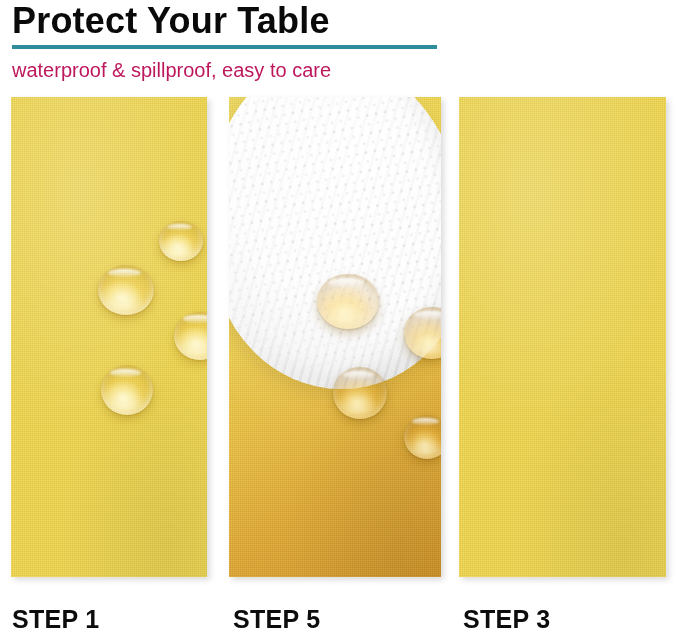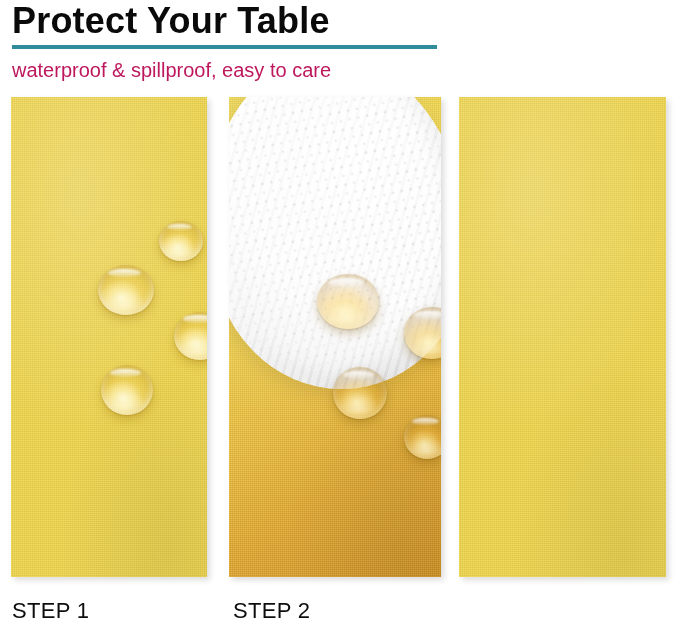--- a/index.html
+++ b/index.html
@@ -219,23 +219,23 @@
   
   #steps {
     position: absolute;
     left: 0;
     top: 598px;
     width: 679px;
     height: 34px;
   }
   .step-label {
     position: absolute;
-    top: 0;
-    font-size: 22px;
-    font-weight: normal;
+    top: 8px;
+    font-size: 25px;
+    font-weight: bold;
     color: #0d0d0d;
     letter-spacing: 0.3px;
     white-space: nowrap;
     line-height: 26px;
   }
   #step-label-1 { left: 12px;  }
   #step-label-2 { left: 233px; }
   #step-label-3 { left: 463px; }
 </style>
 </head>
@@ -280,14 +280,15 @@
   <div class="panel" id="panel-3">
     <div class="fabric fabric-plain"></div>
     <div class="weave"></div>
     <div class="sheen"></div>
   </div>
 
 </div>
 
 <div id="steps">
   <div class="step-label" id="step-label-1">STEP 1</div>
-  <div class="step-label" id="step-label-2">STEP 2</div>
+  <div class="step-label" id="step-label-2">STEP 5</div>
+  <div class="step-label" id="step-label-3">STEP 3</div>
 </div>
 
 </body></html>

